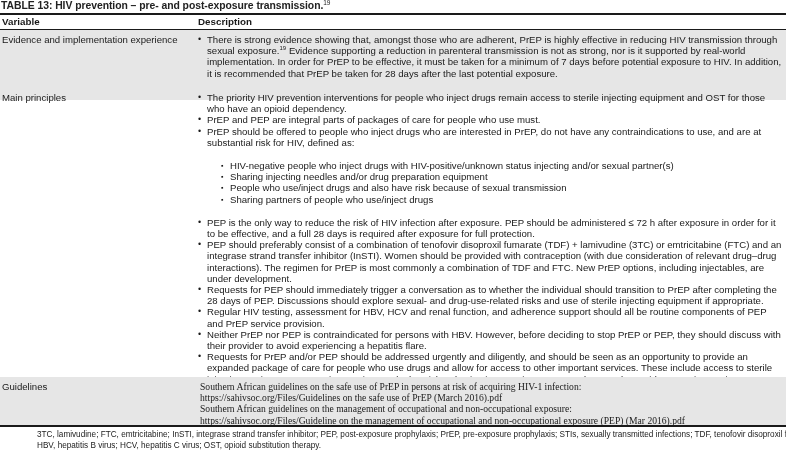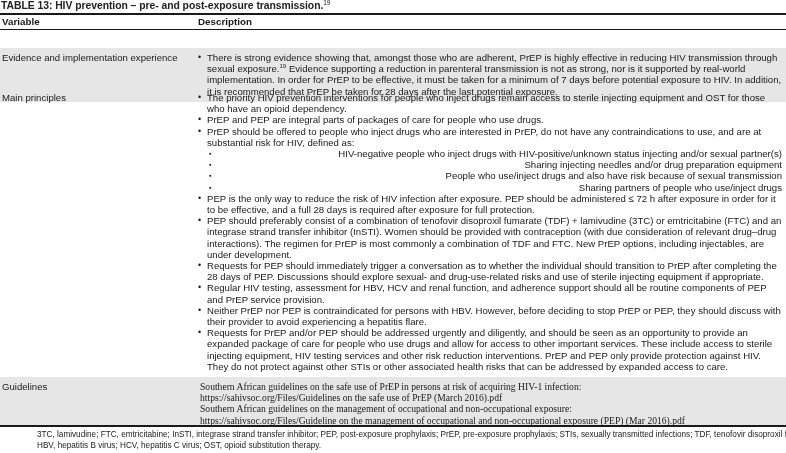--- a/index.html
+++ b/index.html
@@ -27,21 +27,21 @@
     .header-row .c2 { position: absolute; left: 198px; top: 0; }
     .row { position: absolute; left: 0; width: 786px; }
     .row.grey { background: #e6e6e6; }
     .row .var { position: absolute; left: 2px; top: 4px; }
     .row .desc { position: absolute; left: 196px; top: 4px; width: 586px; }
     ul.bul { list-style: none; margin: 0; padding: 0; }
     ul.bul > li { position: relative; padding-left: 11px; }
     ul.bul > li::before {
       content: "\2022"; position: absolute; left: 2px; top: 0; font-size: 9px;
     }
-    ul.sub { list-style: none; margin: 0; padding: 0; text-align: right; }
+    ul.sub { list-style: none; margin: 12px; padding: 0; }
     ul.sub > li { position: relative; padding-left: 11px; }
     ul.sub > li::before {
       content: "\25AA"; position: absolute; left: 2px; top: 0; font-size: 7px;
     }
     sup.ref { font-size: 6px; line-height: 0; vertical-align: 4px; }
     .guide-line { white-space: nowrap; }
     .footnote {
       position: absolute; left: 1px; top: 430px; width: 784px;
       font-size: 8.2px; line-height: 10.6px; color: #222; padding-left: 36px;
     }
@@ -53,35 +53,35 @@
 
 <div class="rule-thick" style="top:13px;"></div>
 
 <div class="header-row">
   <span class="c1">Variable</span>
   <span class="c2">Description</span>
 </div>
 
 <div class="rule-thin" style="top:29px;"></div>
 
-<div class="row grey" style="top:48px; height:54px;">
+<div class="row grey" style="top:30px; height:70px;">
   <div class="var">Evidence and implementation experience</div>
   <div class="desc">
     <ul class="bul">
       <li><span>There is strong evidence showing that, amongst those who are adherent, PrEP is highly effective in reducing HIV transmission through sexual exposure.</span><sup class="ref">19</sup><span> Evidence supporting a reduction in parenteral transmission is not as strong, nor is it supported by real-world implementation. In order for PrEP to be effective, it must be taken for a minimum of 7 days before potential exposure to HIV. In addition, it is recommended that PrEP be taken for 28 days after the last potential exposure.</span></li>
     </ul>
   </div>
 </div>
 
 <div class="row" style="top:88px; height:289px;">
   <div class="var">Main principles</div>
   <div class="desc">
     <ul class="bul">
       <li>The priority HIV prevention interventions for people who inject drugs remain access to sterile injecting equipment and OST for those who have an opioid dependency.</li>
-      <li>PrEP and PEP are integral parts of packages of care for people who use drugs.</li>
+      <li>PrEP and PEP are integral parts of packages of care for people who use must.</li>
       <li>
         <span>PrEP should be offered to people who inject drugs who are interested in PrEP, do not have any contraindications to use, and are at substantial risk for HIV, defined as:</span>
         <ul class="sub">
           <li>HIV-negative people who inject drugs with HIV-positive/unknown status injecting and/or sexual partner(s)</li>
           <li>Sharing injecting needles and/or drug preparation equipment</li>
           <li>People who use/inject drugs and also have risk because of sexual transmission</li>
           <li>Sharing partners of people who use/inject drugs</li>
         </ul>
       </li>
       <li>PEP is the only way to reduce the risk of HIV infection after exposure. PEP should be administered ≤ 72 h after exposure in order for it to be effective, and a full 28 days is required after exposure for full protection.</li>

